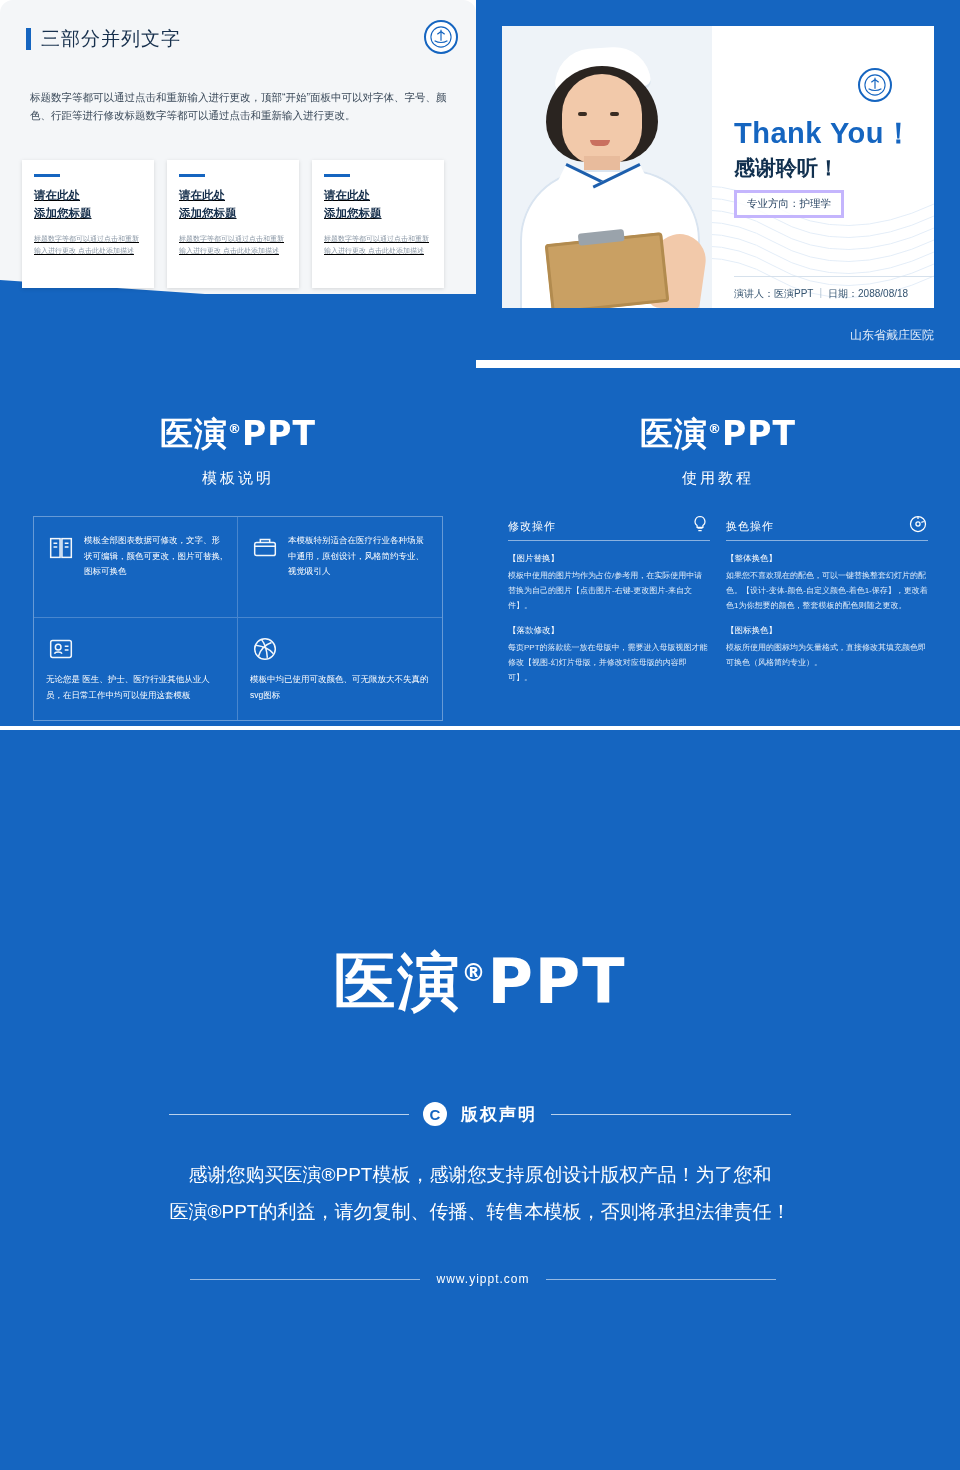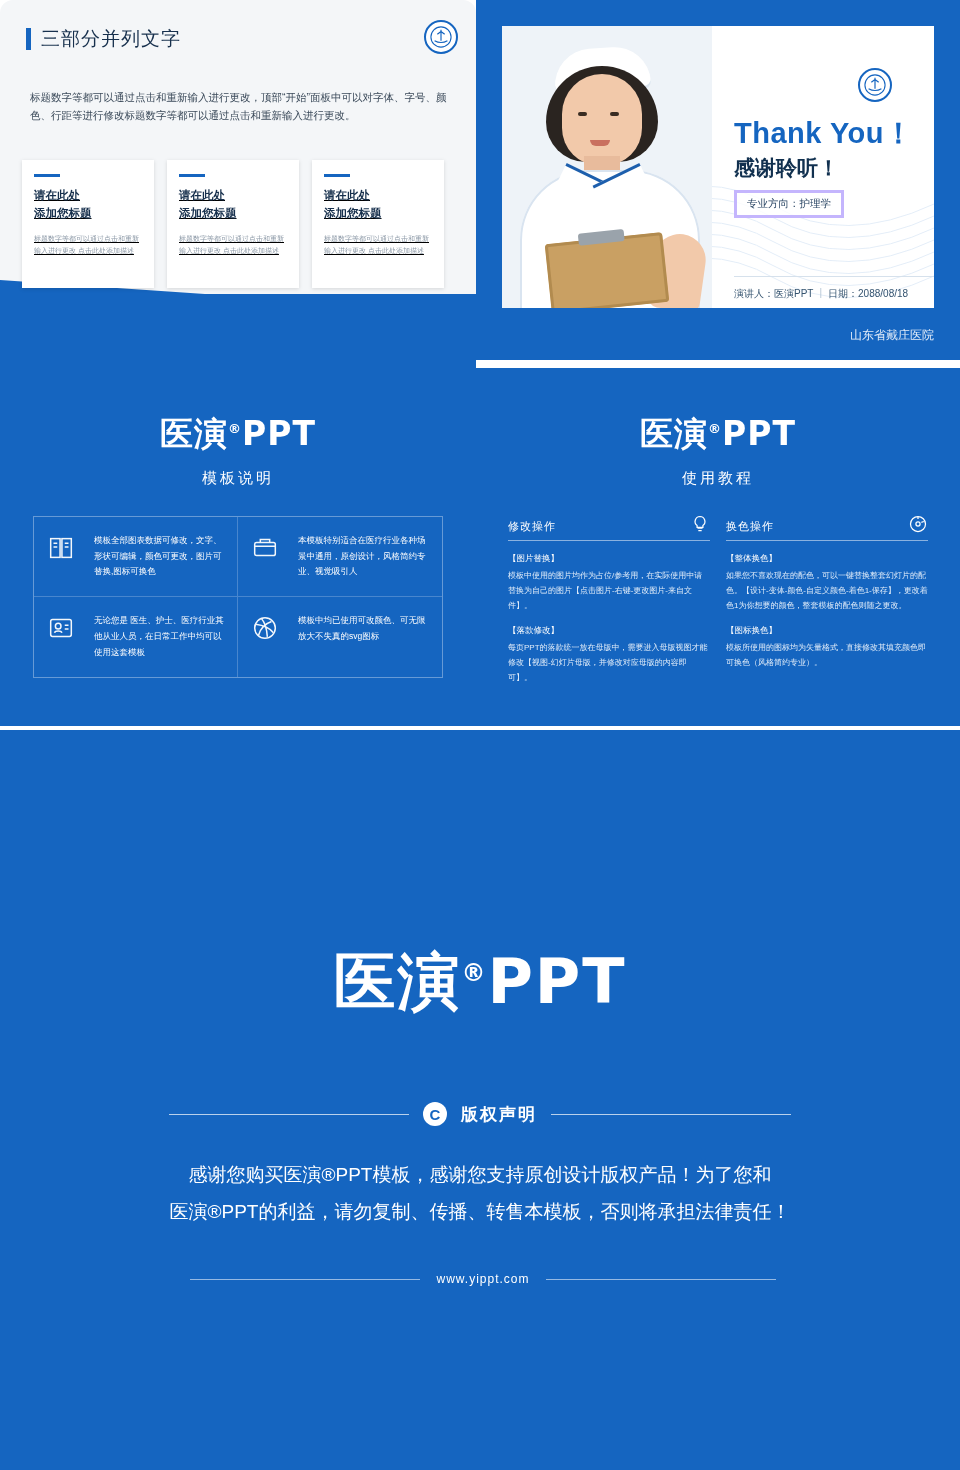--- a/index.html
+++ b/index.html
@@ -182,26 +182,26 @@
   .brand .reg { font-size: 13px; vertical-align: super; }
   .brandSub {
     margin-top: 12px; font-size: 15px; color: #ffffff; letter-spacing: 3px;
   }
   .featGrid {
     margin: 28px auto 0 auto; width: 410px;
     display: grid; grid-template-columns: 1fr 1fr; grid-template-rows: 1fr 1fr;
     border: 1px solid rgba(255,255,255,.35);
   }
   .featCell {
-    display: flex; gap: 18px; padding: 16px 12px;
+    display: flex; gap: 8px; padding: 16px 12px;
     border-right: 1px solid rgba(255,255,255,.22);
     border-bottom: 1px solid rgba(255,255,255,.22);
   }
   .featCell:nth-child(2n) { border-right: none; }
-  .featCell:nth-child(3), .featCell:nth-child(4) { border-bottom: none; }
+  .featCell:nth-child(3), .featCell:nth-child(4) { border-bottom: none; flex-direction: column; }
   .featIcon { flex: 0 0 30px; height: 30px; color: #ffffff; opacity: .95; }
   .featText { font-size: 8.5px; line-height: 1.85; color: #ffffff; }
 
   .tutGrid {
     margin: 26px auto 0 auto; width: 420px;
     display: flex; gap: 16px;
   }
   .tutCol { flex: 1; }
   .tutHead {
     display: flex; align-items: flex-end; justify-content: space-between;

